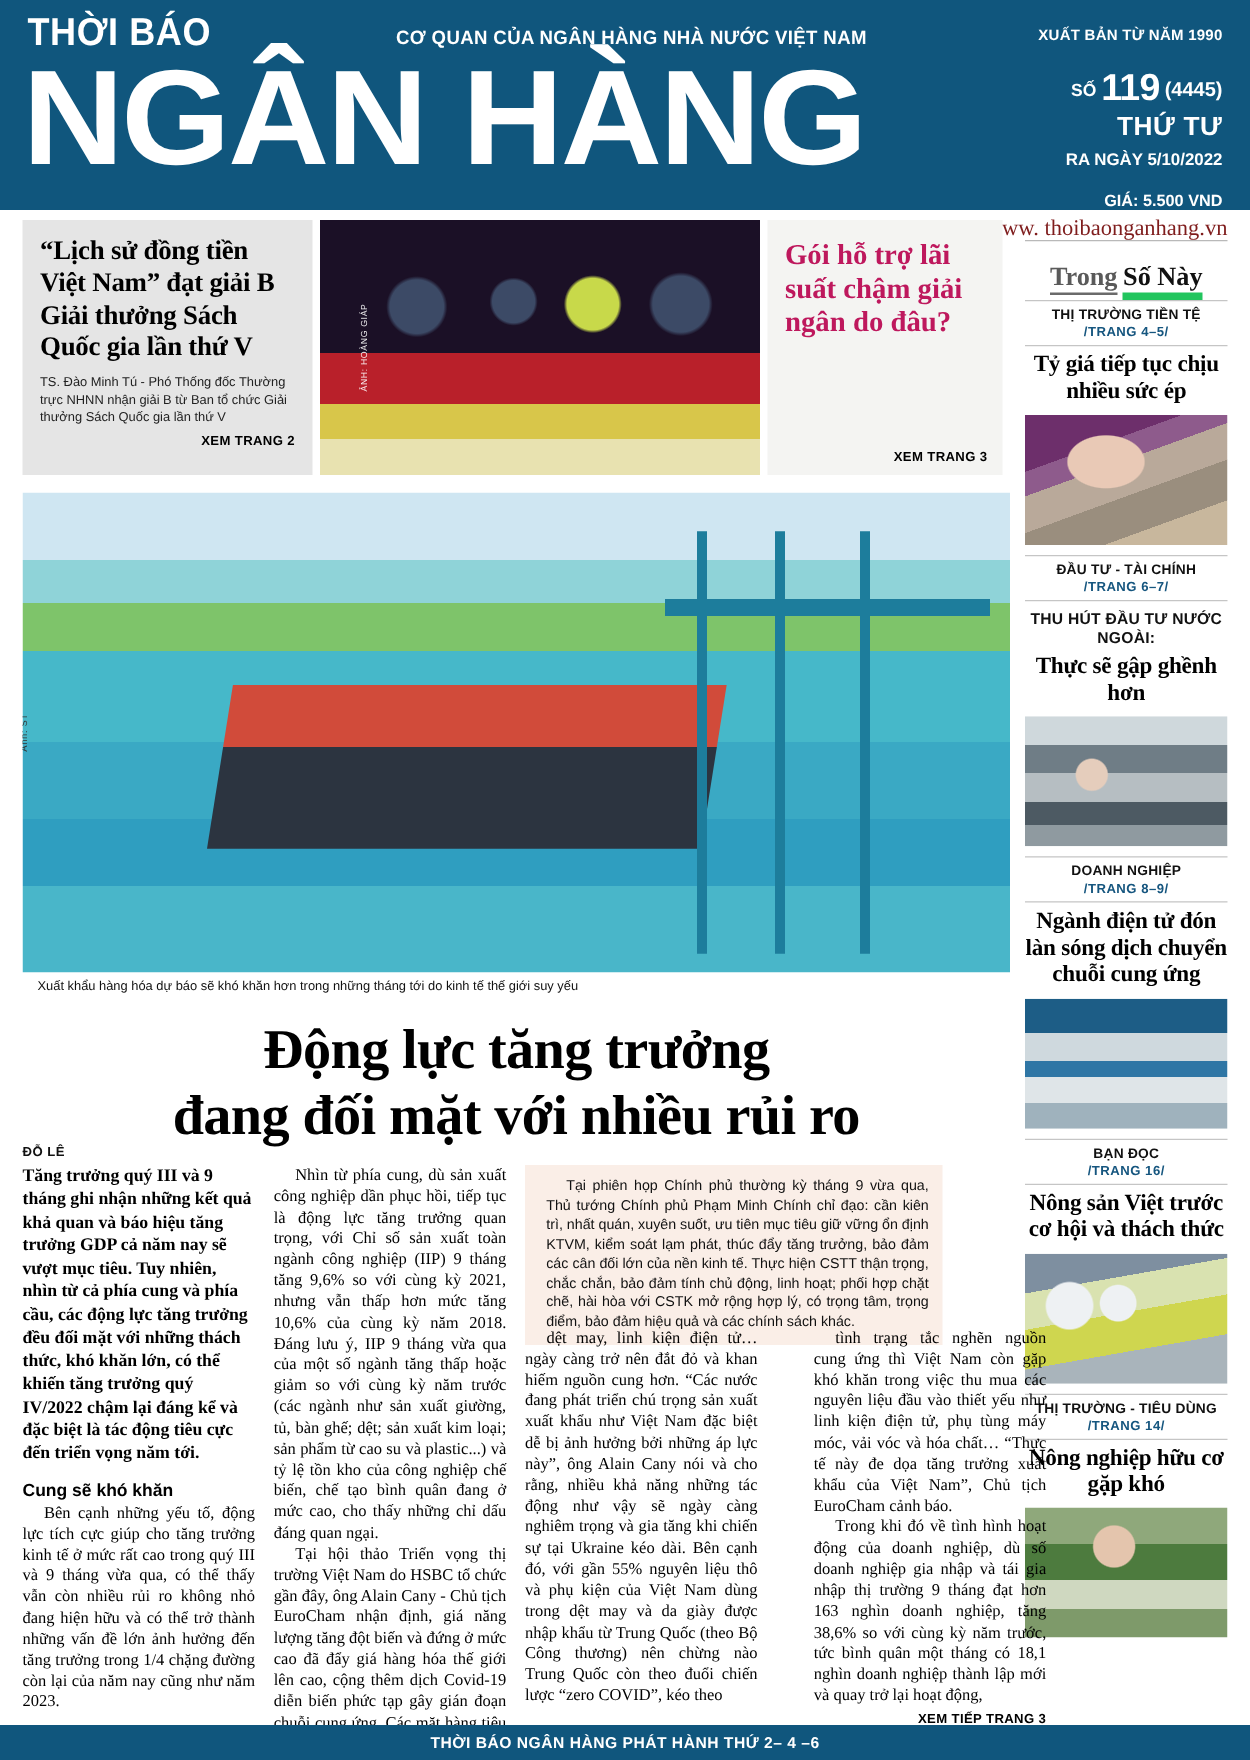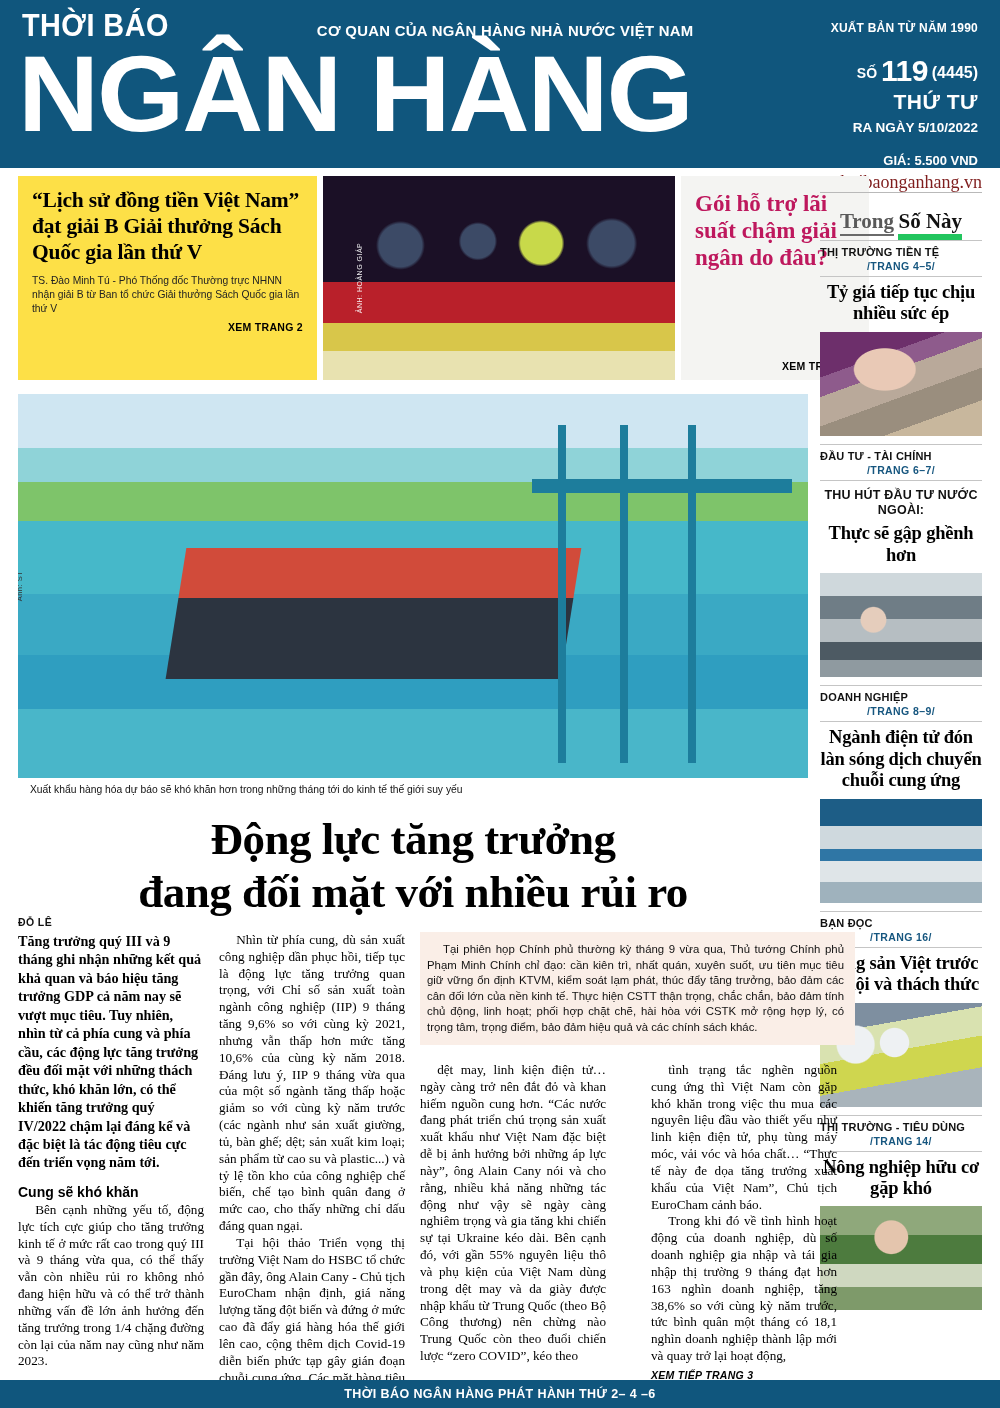--- a/index.html
+++ b/index.html
@@ -54,21 +54,21 @@
     font-family:"Liberation Serif", serif;
     font-size: 18px; color:#7f1d1d;
   }
 
   
   .topband {
     position: relative; display:flex; gap: 0;
     padding: 8px 18px 0 18px; height: 212px;
   }
   .teaser-left {
-    width: 299px; background: #fde047; padding: 12px 14px 8px 14px;
+    width: 232px; background: #e5e5e5; padding: 12px 14px 8px 14px;
     display:flex; flex-direction:column;
   }
   .teaser-left h2 {
     font-family:"Liberation Serif", serif;
     font-weight: 700; font-size: 21.5px; line-height: 1.20; color:#000;
     letter-spacing: -0.2px;
   }
   .teaser-left .deck {
     margin-top: 9px; font-size: 10.3px; line-height: 1.34; color:#222;
   }
@@ -103,21 +103,21 @@
   .sb-brand .w1 {
     font-weight:700; font-size: 21px; color:#5a5a5a;
     font-family:"Liberation Serif", serif; border-bottom: 2px solid #6a6a6a; padding-bottom:1px;
   }
   .sb-brand .w2 {
     font-weight:700; font-size: 21px; color:#111;
     font-family:"Liberation Serif", serif; border-bottom: 6px solid #22c55e; padding-bottom:1px;
   }
   .sb-sec { margin-bottom: 4px; }
   .sb-kicker {
-    text-align:left; font-weight:700; font-size: 11px; letter-spacing:.2px;
+    text-align:center; font-weight:700; font-size: 11px; letter-spacing:.2px;
     color:#111; padding: 5px 0 2px 0; border-top:1px solid #c5c5c5;
   }
   .sb-page {
     text-align:center; font-weight:700; font-size: 10.5px; color:#16567f;
     letter-spacing:.4px; padding-bottom: 4px; border-bottom:1px solid #c5c5c5;
   }
   .sb-eyebrow {
     text-align:center; font-weight:700; font-size: 12.5px; color:#111;
     line-height:1.22; margin-top:7px; letter-spacing:.2px;
   }
@@ -165,33 +165,32 @@
   .subhead {
     font-weight:700; font-size: 14px; color:#000; margin: 12px 0 2px 0;
     font-family:"Liberation Sans", sans-serif;
   }
   p.body {
     font-family:"Liberation Serif", serif; font-size: 13.2px; line-height: 1.275;
     color:#000; text-align: justify; text-indent: 1.3em; margin:0;
     hyphens:auto;
   }
   .callout {
-    background:#faeee7; padding: 10px 11px 10px 7px; margin-bottom: 9px;
-    width: 435px; position:absolute; left:402px; top:0;
+    background:#faeee7; padding: 10px 11px 10px 17px; margin-bottom: 9px;
+    width: 334px; position:absolute; left:402px; top:0;
   }
   .callout p {
     font-size: 11.4px; line-height: 1.36; color:#111; text-align:justify;
     text-indent: 1.4em; margin:0;
   }
   .col3-lower { position:absolute; left:402px; top:130px; width:186px; }
   .col4-lower { position:absolute; left:633px; top:130px; width:186px; }
   .cont {
-    font-weight:700; font-size: 10.5px; letter-spacing:.3px; text-align:left;
+    font-weight:700; font-size: 10.5px; letter-spacing:.3px; text-align:right;
     margin-top: 4px;
-    font-style: italic;
   }
 
   
   .footer {
     position:absolute; left:0; bottom:0; width:1000px; height: 28px;
     background:#10567d; color:#fff; display:flex; align-items:center;
     justify-content:center; font-weight:700; font-size: 12.5px; letter-spacing:.4px;
   }
 
   

